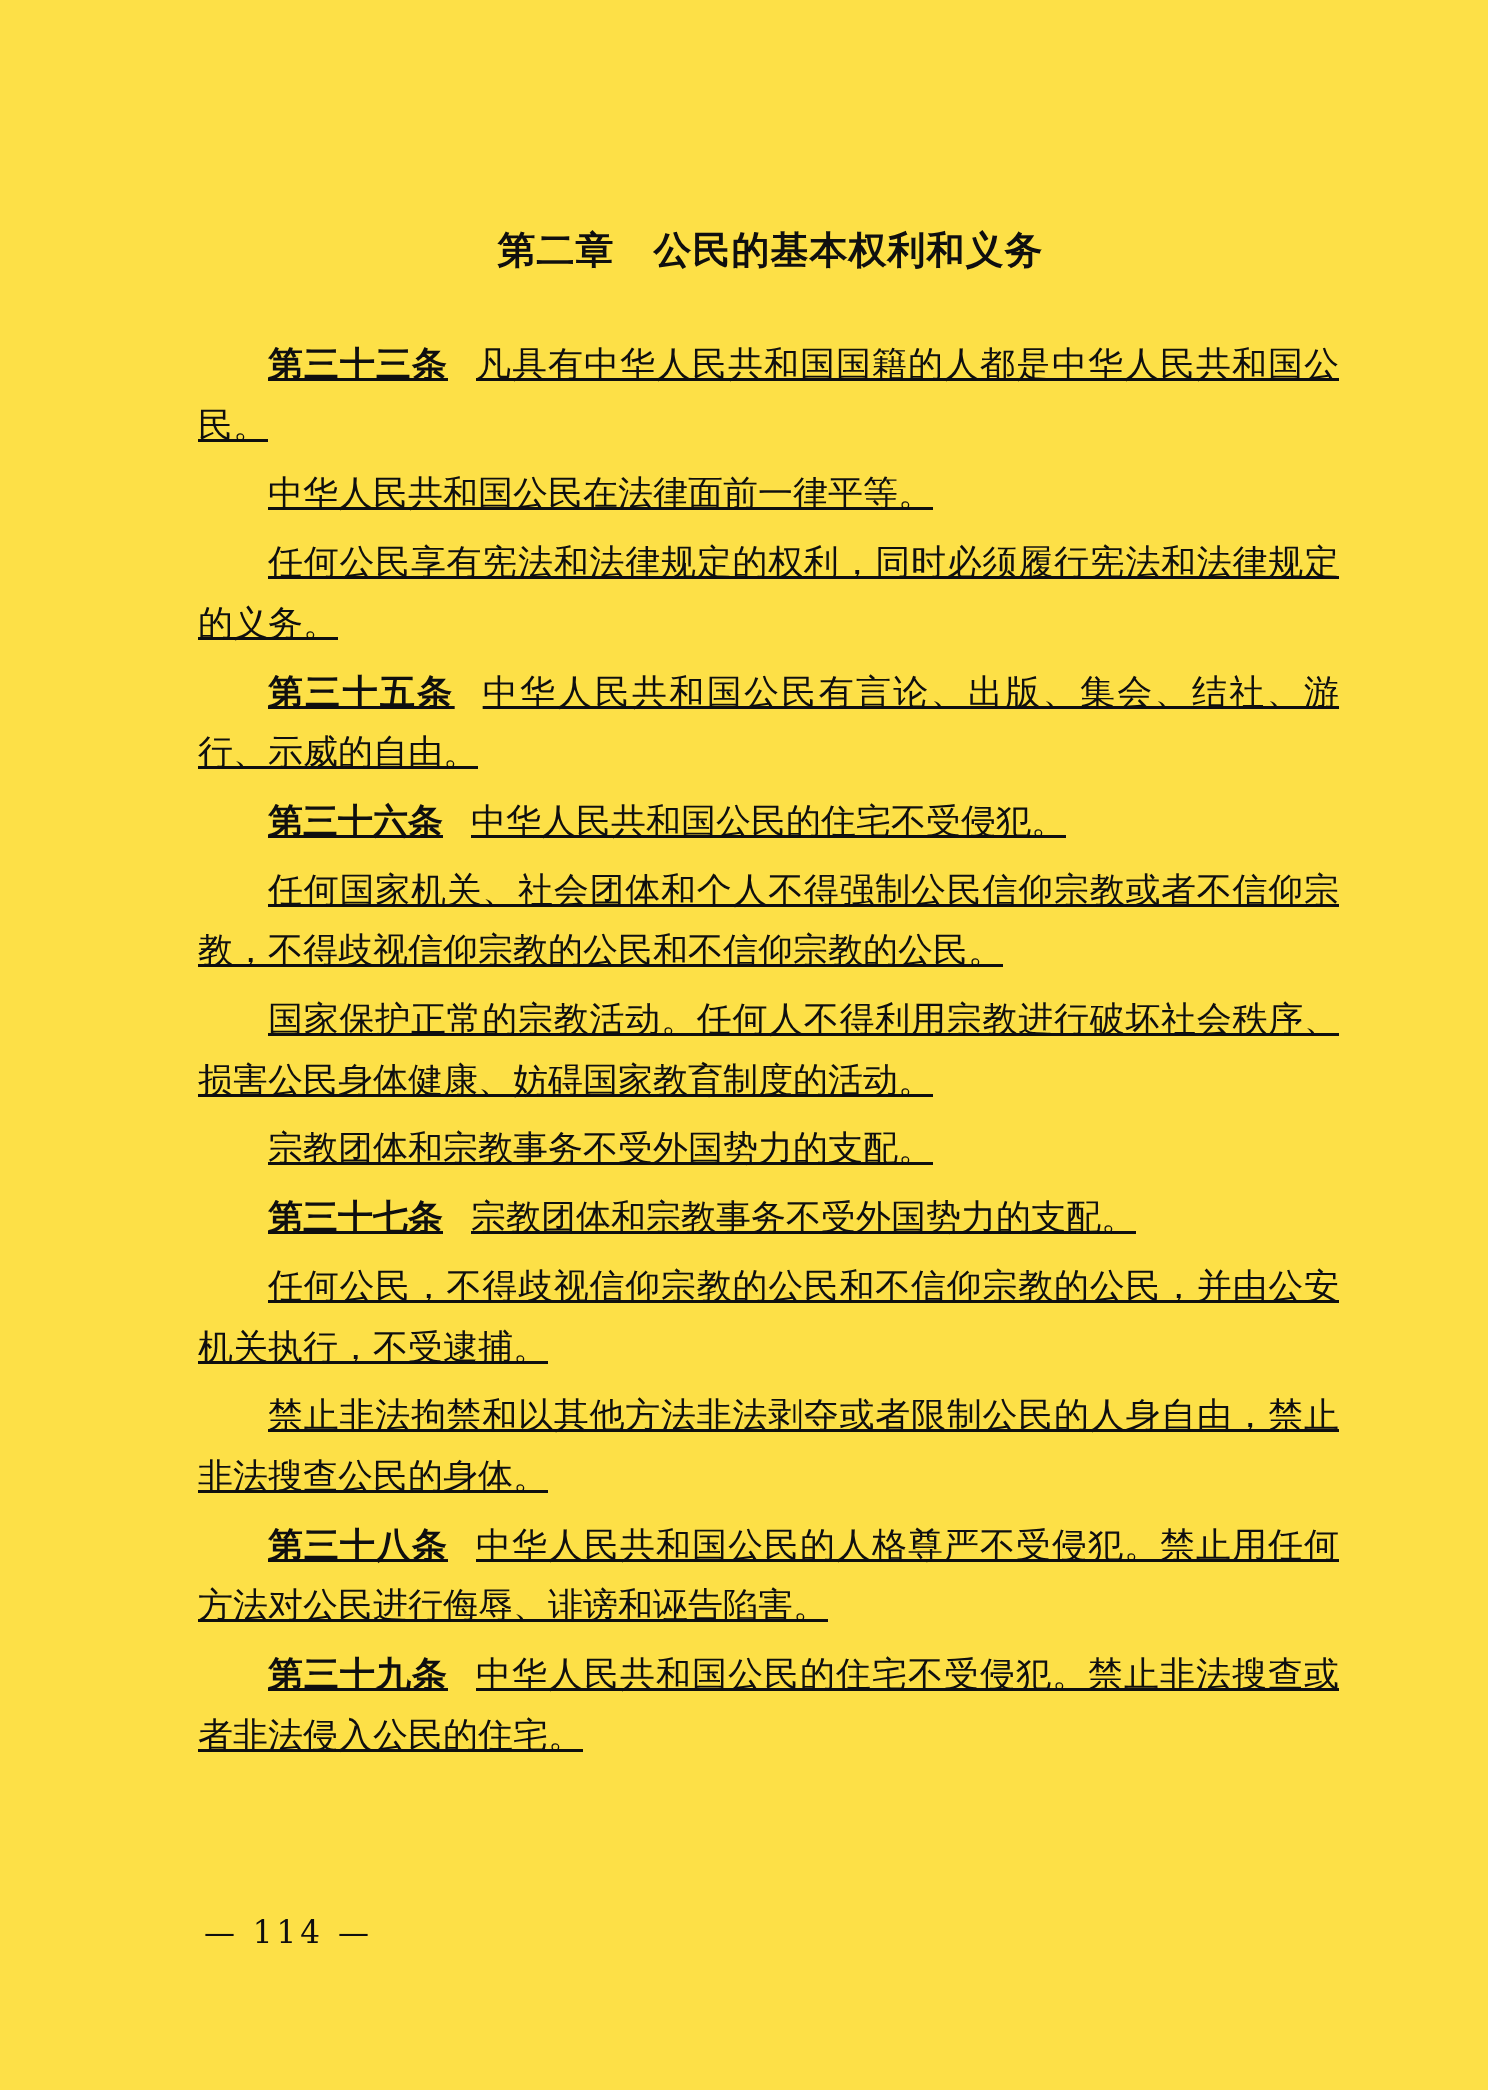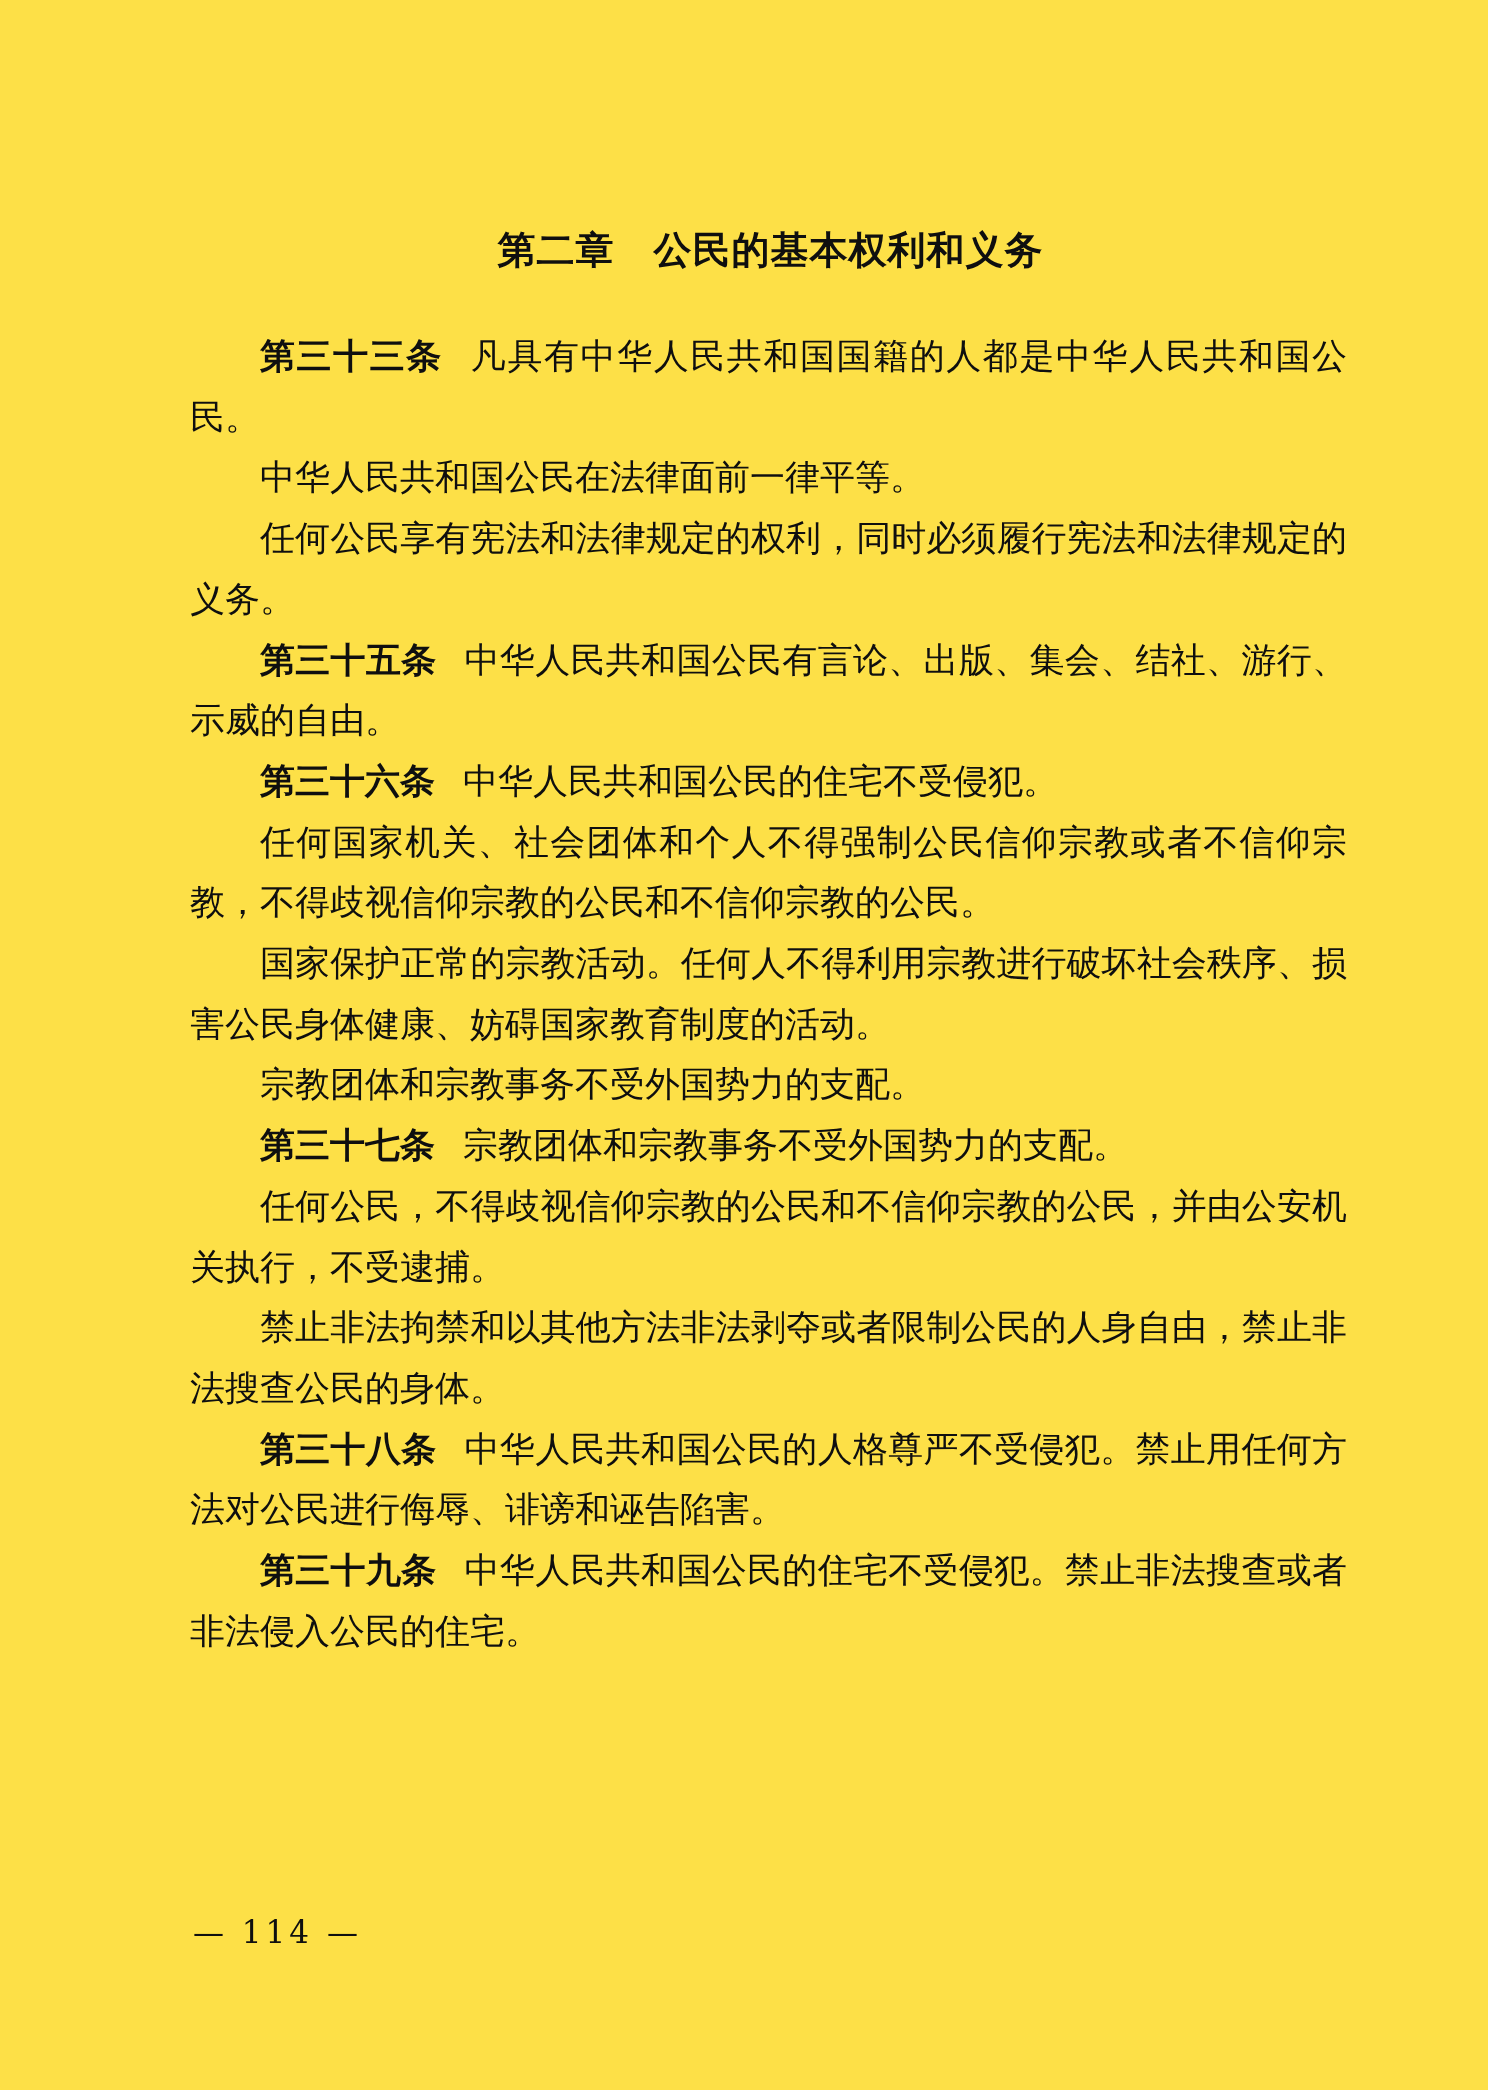--- a/index.html
+++ b/index.html
@@ -32,33 +32,34 @@
   .doc-body {
     position: absolute;
     top: 326px;
     left: 190px;
     width: 1157px;
     font-family: "DejaVu Serif", serif;
     font-size: 35px;
     line-height: 60.7px;
   }
   .doc-body p {
-    margin: 0;
+    margin: 8px;
     text-indent: 2em;
     text-align: justify;
+    text-decoration: underline;
   }
   .lead {
     font-family: "DejaVu Sans", sans-serif;
     font-weight: bold;
     padding-right: 0.8em;
   }
   .page-footer {
     position: absolute;
     top: 1914px;
-    left: 193px;
+    left: 204px;
     font-family: "DejaVu Serif", serif;
     font-size: 31px;
     line-height: 36px;
     letter-spacing: 4px;
     white-space: nowrap;
   }
 </style>
 </head>
 <body>
 

